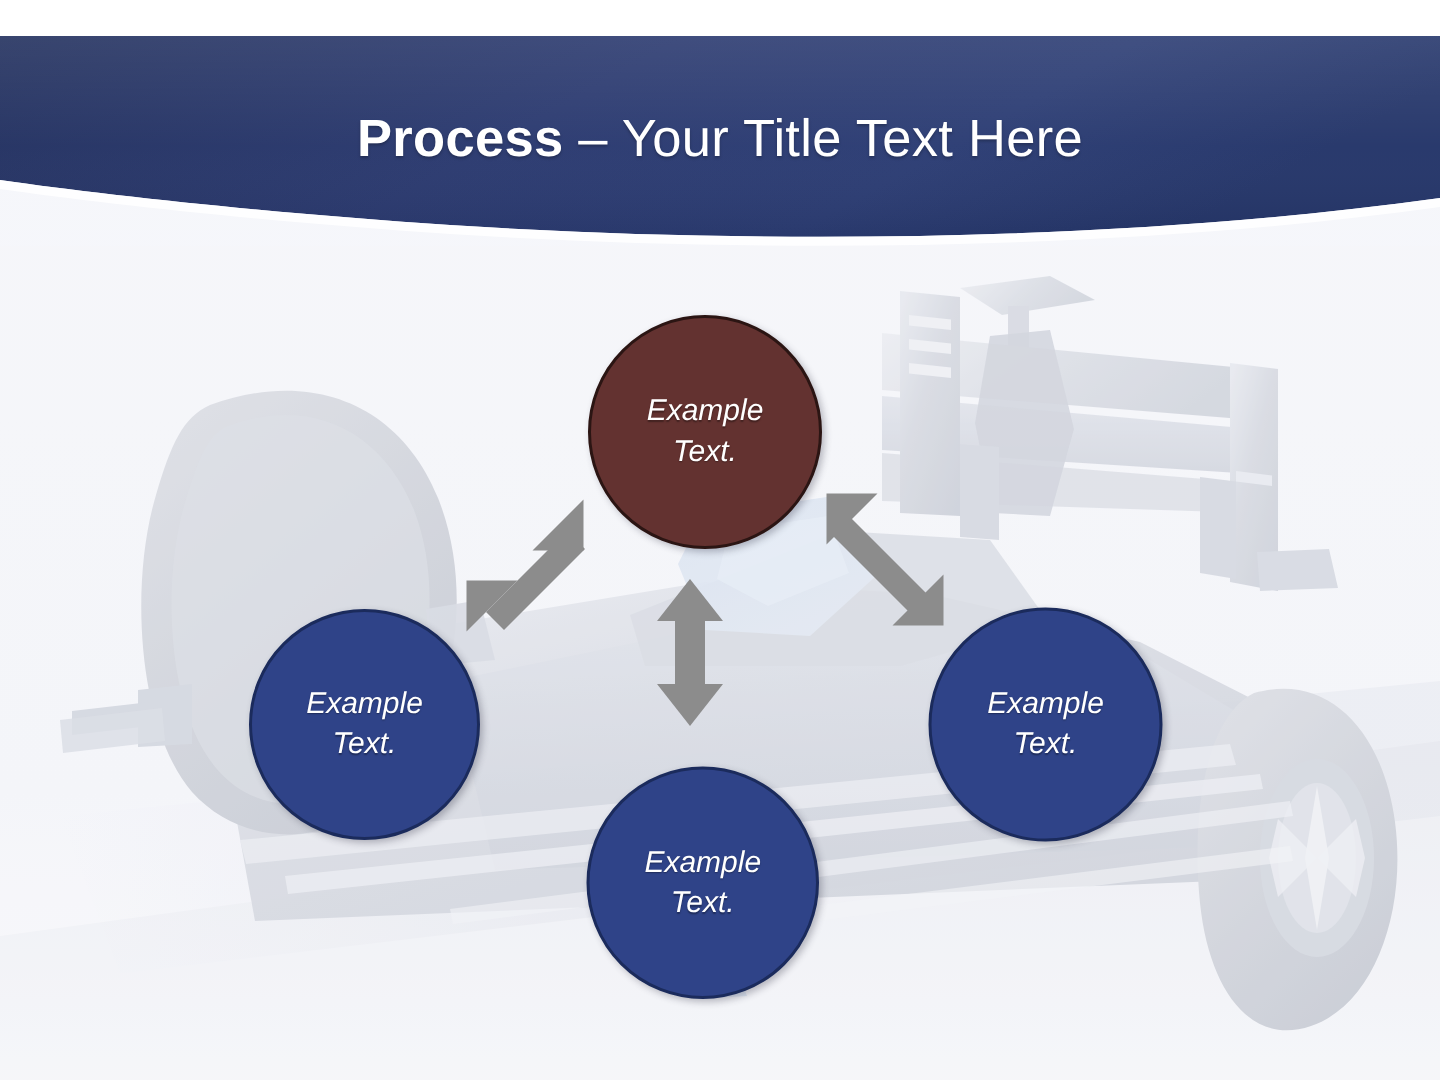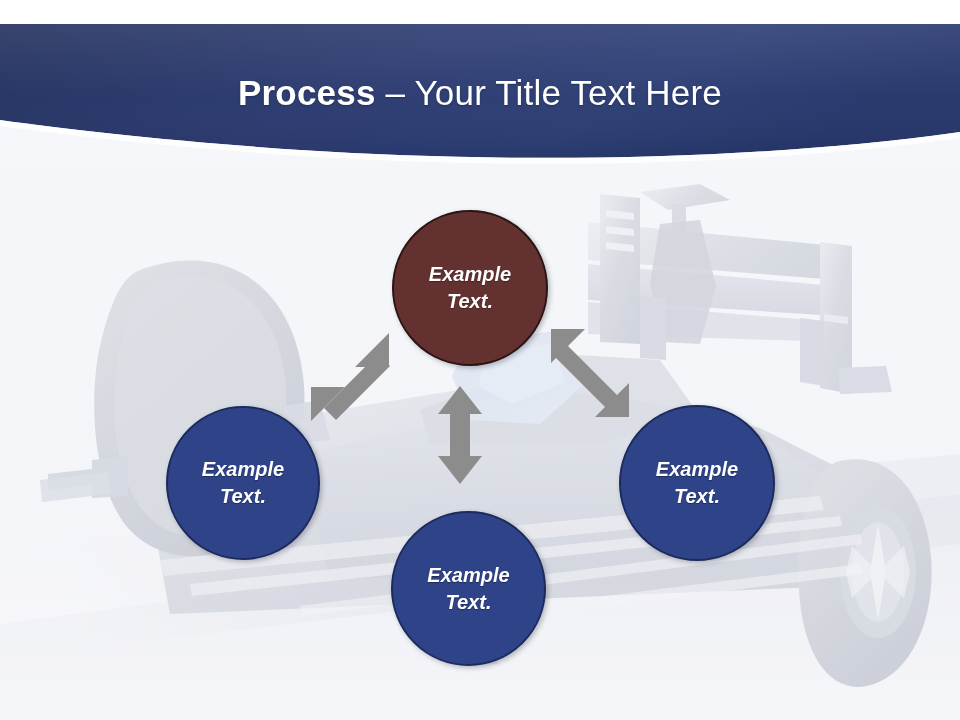--- a/index.html
+++ b/index.html
@@ -60,21 +60,21 @@
   
   .node {
     position: absolute;
     border-radius: 50%;
     display: flex;
     align-items: center;
     justify-content: center;
     text-align: center;
     color: #ffffff;
     font-style: italic;
-    font-weight: bold;
+    font-weight: normal;
     font-size: 20px;
     line-height: 27px;
     z-index: 20;
     box-sizing: border-box;
     box-shadow: 2px 2px 5px rgba(40,40,60,0.30);
     text-shadow: 0 1px 1px rgba(0,0,0,0.35);
   }
   .node-label { display: block; padding: 0 14px; }
 
   .node-top    { left: 392px; top: 186px;  width: 156px; height: 156px; }

